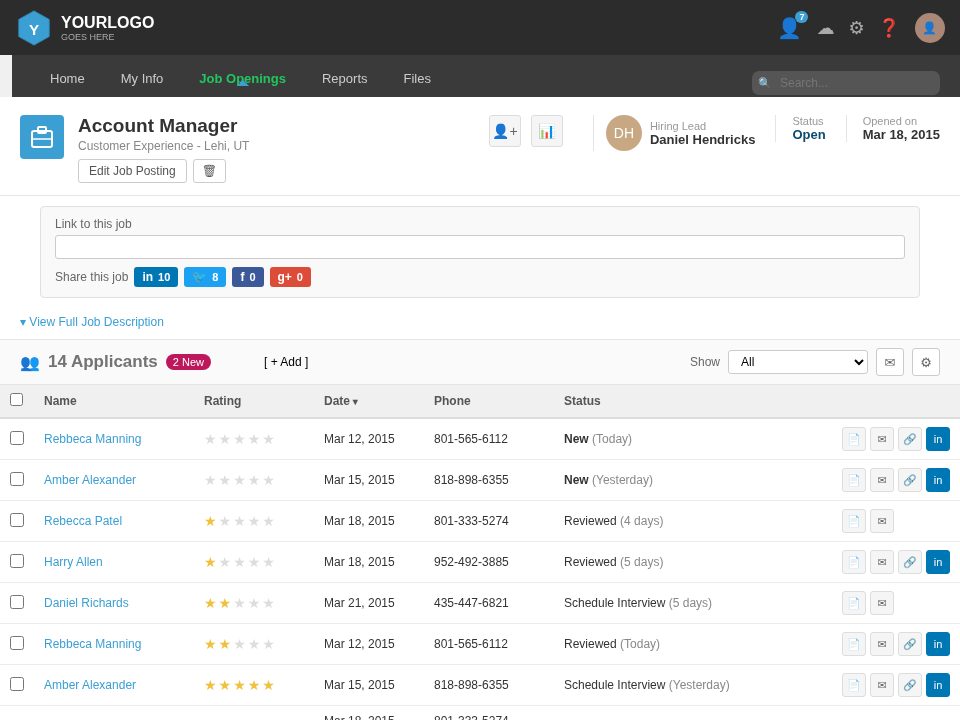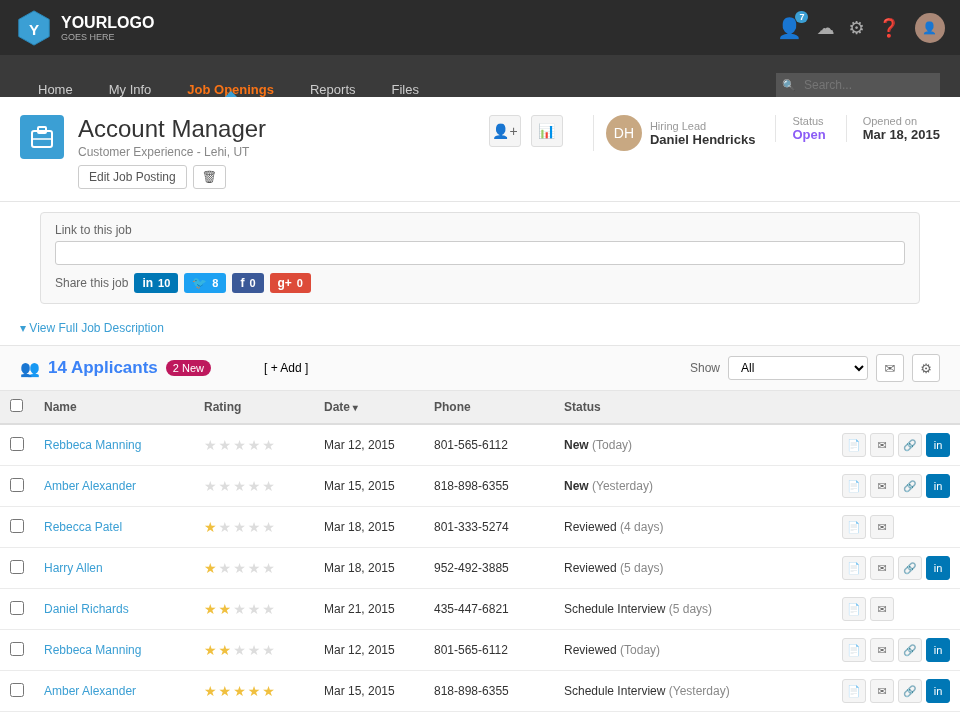--- a/index.html
+++ b/index.html
@@ -8,53 +8,53 @@
     
     .top-bar { background: #2c2c2c; height: 55px; display: flex; align-items: center; padding: 0 15px; justify-content: space-between; }
     .logo-area { display: flex; align-items: center; gap: 8px; }
     .logo-hex { width: 38px; height: 38px; }
     .top-icons { display: flex; align-items: center; gap: 14px; }
     .top-icon-wrap { position: relative; cursor: pointer; color: #ccc; font-size: 20px; }
     .badge { position: absolute; top: -5px; right: -6px; background: #3b9fd4; color: white; font-size: 9px; border-radius: 8px; padding: 1px 4px; font-weight: bold; }
     .avatar-circle { width: 30px; height: 30px; border-radius: 50%; background: #888; overflow: hidden; display: flex; align-items: center; justify-content: center; color: white; font-size: 12px; }
 
     
-    .nav { background: #3a3a3a; height: 42px; display: flex; align-items: flex-end; padding: 0 20px; gap: 0; }
+    .nav { background: #3a3a3a; height: 42px; display: flex; align-items: flex-start; padding: 16px 20px; gap: 0; margin-left: 12px; }
     .nav-item { color: #ccc; font-size: 13px; padding: 0 18px; display: flex; align-items: center; cursor: pointer; text-decoration: none; position: relative; }
-    .nav-item.active { color: #f97316; font-weight: bold; }
+    .nav-item.active { color: #22c55e; font-weight: bold; }
     .nav-item.active::after { content: ''; position: absolute; bottom: 0; left: 50%; transform: translateX(-50%); border-left: 6px solid transparent; border-right: 6px solid transparent; border-bottom: 6px solid #3b9fd4; }
     .nav-search { margin-left: auto; display: flex; align-items: center; }
     .nav-search input { background: #555; border: none; color: #ddd; padding: 5px 10px 5px 28px; border-radius: 4px; font-size: 12px; width: 180px; outline: none; }
     .search-wrap { position: relative; }
     .search-wrap::before { content: '🔍'; position: absolute; left: 6px; top: 50%; transform: translateY(-50%); font-size: 11px; color: #aaa; }
 
     
     .main { background: white; min-height: 623px; }
 
     
     .job-header { padding: 18px 20px 12px 20px; background: white; border-bottom: 1px solid #e5e5e5; display: flex; align-items: flex-start; justify-content: space-between; }
     .job-icon { width: 44px; height: 44px; background: #3b9fd4; border-radius: 4px; display: flex; align-items: center; justify-content: center; color: white; font-size: 20px; flex-shrink: 0; }
-    .job-title { font-size: 24px; font-weight: 400; color: #333; }
+    .job-title { font-size: 19px; font-weight: 700; color: #333; }
     .job-sub { font-size: 12px; color: #888; margin-top: 2px; }
     .job-actions { display: flex; gap: 6px; margin-top: 6px; }
     .btn-edit { background: white; border: 1px solid #ccc; color: #555; padding: 4px 10px; border-radius: 3px; font-size: 12px; cursor: pointer; }
     .btn-delete { background: white; border: 1px solid #ccc; color: #555; padding: 4px 8px; border-radius: 3px; font-size: 12px; cursor: pointer; }
 
     .job-right { display: flex; gap: 20px; align-items: flex-start; }
     .job-icons-bar { display: flex; gap: 10px; margin-right: 10px; }
     .job-icon-btn { width: 32px; height: 32px; background: #f5f5f5; border: 1px solid #ddd; border-radius: 3px; display: flex; align-items: center; justify-content: center; cursor: pointer; color: #666; font-size: 14px; }
 
     .hiring-lead { display: flex; align-items: center; gap: 8px; border-left: 1px solid #e5e5e5; padding-left: 12px; }
     .hl-avatar { width: 36px; height: 36px; border-radius: 50%; background: #c8a882; overflow: hidden; display: flex; align-items: center; justify-content: center; color: white; font-size: 14px; }
     .hl-label { font-size: 11px; color: #999; }
     .hl-name { font-size: 13px; color: #333; font-weight: bold; }
 
     .status-area { border-left: 1px solid #e5e5e5; padding-left: 16px; }
     .status-label { font-size: 11px; color: #999; }
-    .status-val { font-size: 13px; color: #8b5cf6; font-weight: bold; }
+    .status-val { font-size: 13px; color: #0c4a6e; font-weight: bold; }
 
     .opened-area { border-left: 1px solid #e5e5e5; padding-left: 16px; }
     .opened-label { font-size: 11px; color: #999; }
     .opened-val { font-size: 13px; color: #333; font-weight: bold; }
 
     
     .share-box { background: #f9f9f9; border: 1px solid #e0e0e0; border-radius: 4px; padding: 10px 14px; margin: 0 20px 10px; }
     .share-link-label { font-size: 12px; color: #666; margin-bottom: 4px; }
     .share-input { width: 100%; border: 1px solid #ccc; padding: 4px 6px; font-size: 12px; border-radius: 3px; color: #999; }
     .share-row { display: flex; align-items: center; gap: 6px; margin-top: 8px; }
@@ -67,21 +67,21 @@
     .share-count { font-size: 11px; margin-left: 2px; }
 
     
     .view-desc { padding: 6px 20px 10px; }
     .view-desc a { color: #3b9fd4; font-size: 12px; text-decoration: none; }
 
     
     .applicants-header { display: flex; align-items: center; justify-content: space-between; padding: 8px 20px; border-top: 1px solid #e5e5e5; border-bottom: 1px solid #e5e5e5; background: #fafafa; }
     .app-title { display: flex; align-items: center; gap: 8px; }
     .app-title-icon { color: #3b9fd4; font-size: 16px; }
-    .app-count { font-size: 17px; font-weight: bold; color: #3b82f6; }
+    .app-count { font-size: 17px; font-weight: bold; color: #737373; }
     .app-new { background: #be185d; color: white; font-size: 11px; padding: 2px 7px; border-radius: 10px; }
     .app-add { color: #000000; font-size: 12px; cursor: pointer; padding-left: 45px; }
     .app-controls { display: flex; align-items: center; gap: 8px; }
     .show-label { font-size: 12px; color: #666; }
     .show-select { border: 1px solid #ccc; padding: 3px 8px; border-radius: 3px; font-size: 12px; background: white; }
     .icon-btn-sm { width: 28px; height: 28px; background: white; border: 1px solid #ccc; border-radius: 3px; display: flex; align-items: center; justify-content: center; cursor: pointer; font-size: 13px; color: #666; }
 
     
     .app-table { width: 100%; border-collapse: collapse; }
     .app-table th { background: #f0f0f0; text-align: left; padding: 8px 10px; font-size: 12px; color: #555; font-weight: 600; border-bottom: 2px solid #ddd; }
@@ -147,21 +147,21 @@
 </div>
 
 <div class="nav">
   <a class="nav-item">Home</a>
   <a class="nav-item">My Info</a>
   <a class="nav-item active">Job Openings</a>
   <a class="nav-item">Reports</a>
   <a class="nav-item">Files</a>
   <div class="nav-search">
     <div class="search-wrap">
-      <input type="text" style="background: rgb(85, 85, 85); border: none; color: rgb(221, 221, 221); padding: 5px 10px 5px 28px; border-radius: 0; font-size: 12px; width: 164px; outline: none;" placeholder="Search...">
+      <input type="text" style="background: rgb(85, 85, 85); border: none; color: rgb(221, 221, 221); padding: 5px 10px 5px 28px; border-radius: 7px; font-size: 12px; width: 188px; outline: none;" placeholder="Search...">
     </div>
   </div>
 </div>
 
 <div class="main">
 
   <div class="job-header">
     <div style="display:flex;align-items:flex-start;gap:14px;">
       <div class="job-icon">
         <svg width="28" height="28" viewBox="0 0 28 28">

